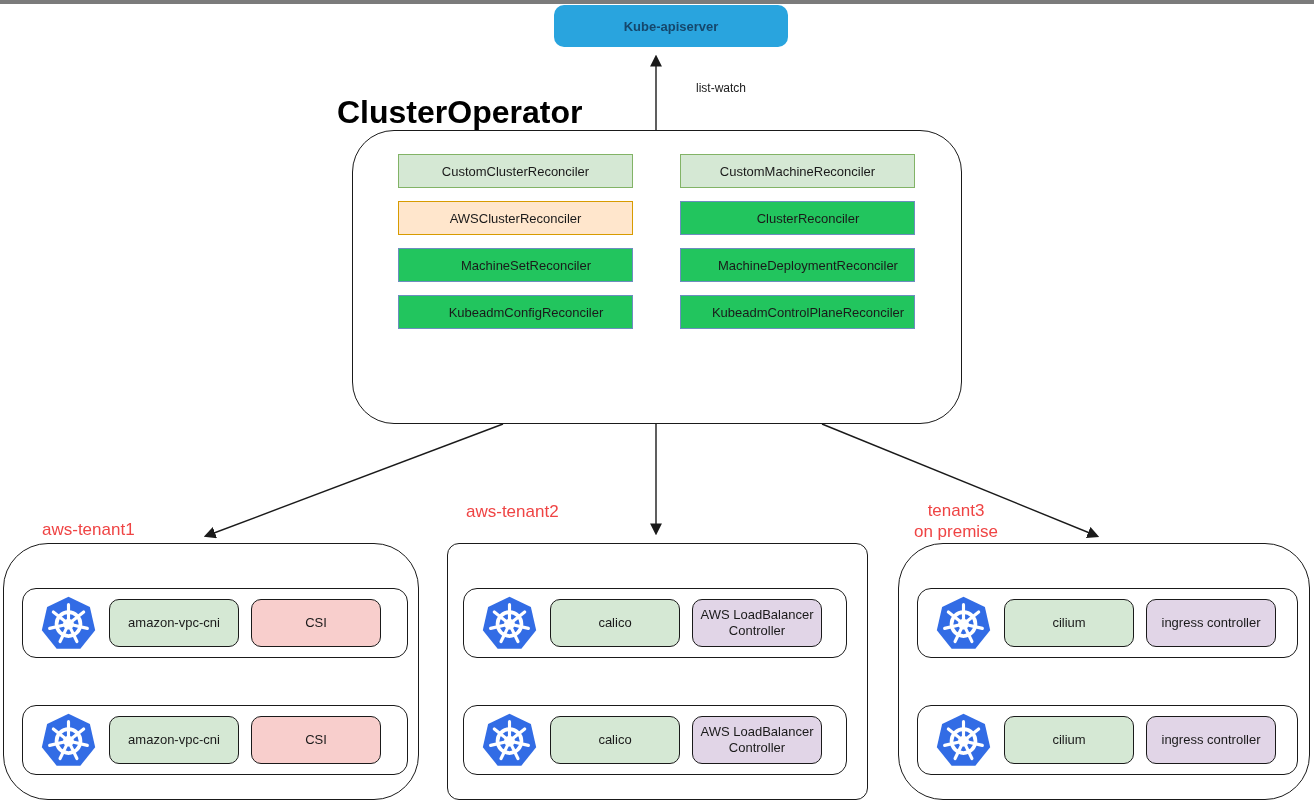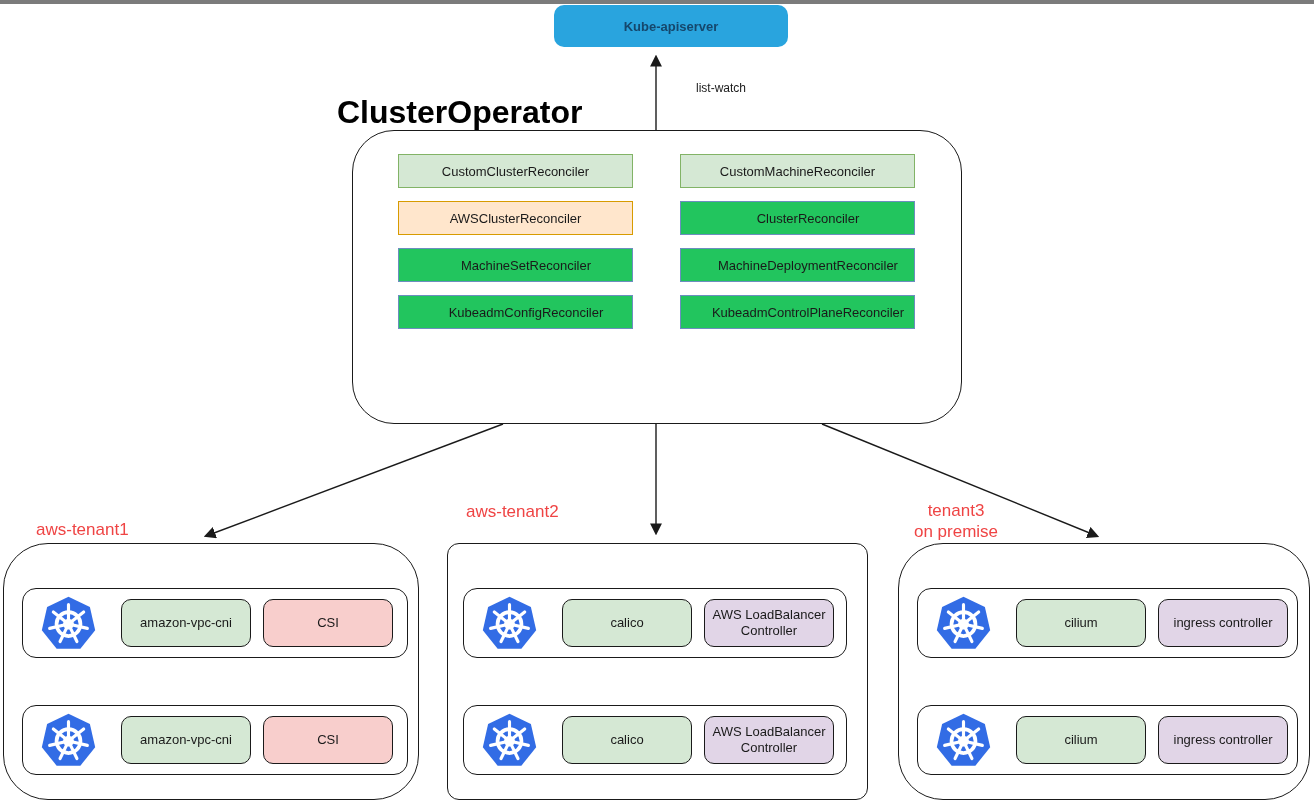--- a/index.html
+++ b/index.html
@@ -50,21 +50,21 @@
     position:absolute; height:70px; background:#fff;
     border:1.3px solid #1a1a1a; border-radius:14px; box-sizing:border-box;
     display:flex; align-items:center;
   }
   .k8s-icon { margin-left:17px; flex:0 0 auto; display:block; }
   .addon-pill {
     width:130px; height:48px; border-radius:10px; border:1px solid; box-sizing:border-box;
     display:flex; align-items:center; justify-content:center; text-align:center;
     font-size:13px; line-height:1.2; color:#1a1a1a; padding:2px 3px;
   }
-  .pill-cni   { margin-left:24px; }
+  .pill-cni   { margin-left:12px; }
   .pill-addon { margin-left:12px; }
 </style>
 </head>
 <body>
 
 <div class="canvas">
 
   <div class="topbar"></div>
 
   <svg class="edges" viewBox="0 0 1314 807">
@@ -87,21 +87,21 @@
     <div class="recon green">CustomClusterReconciler</div>
     <div class="recon green">CustomMachineReconciler</div>
     <div class="recon orange">AWSClusterReconciler</div>
     <div class="recon blue">ClusterReconciler</div>
     <div class="recon blue">MachineSetReconciler</div>
     <div class="recon blue">MachineDeploymentReconciler</div>
     <div class="recon blue">KubeadmConfigReconciler</div>
     <div class="recon blue">KubeadmControlPlaneReconciler</div>
   </div>
 
-  <div class="tenant-label" style="left:36px; top:519px;">
+  <div class="tenant-label" style="left:42px; top:519px;">
     <span>aws-tenant1</span>
   </div>
   <div class="tenant-label" style="left:466px; top:501px;">
     <span>aws-tenant2</span>
   </div>
   <div class="tenant-label center" style="left:896px; top:500px; width:120px;">
     <div>tenant3</div>
     <div>on premise</div>
   </div>
 

